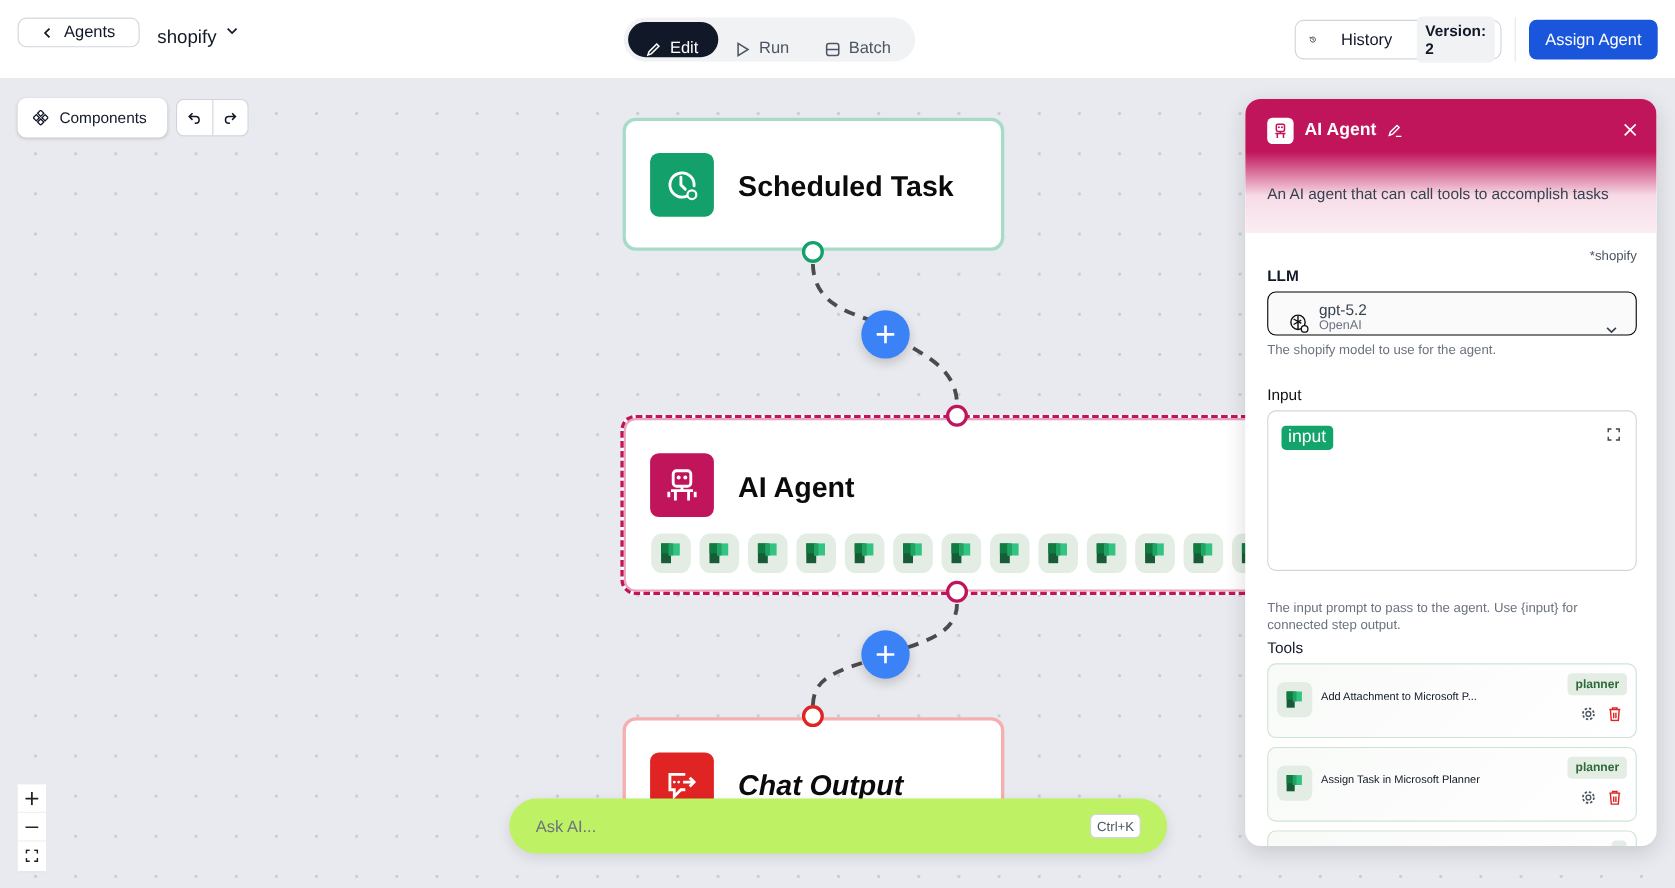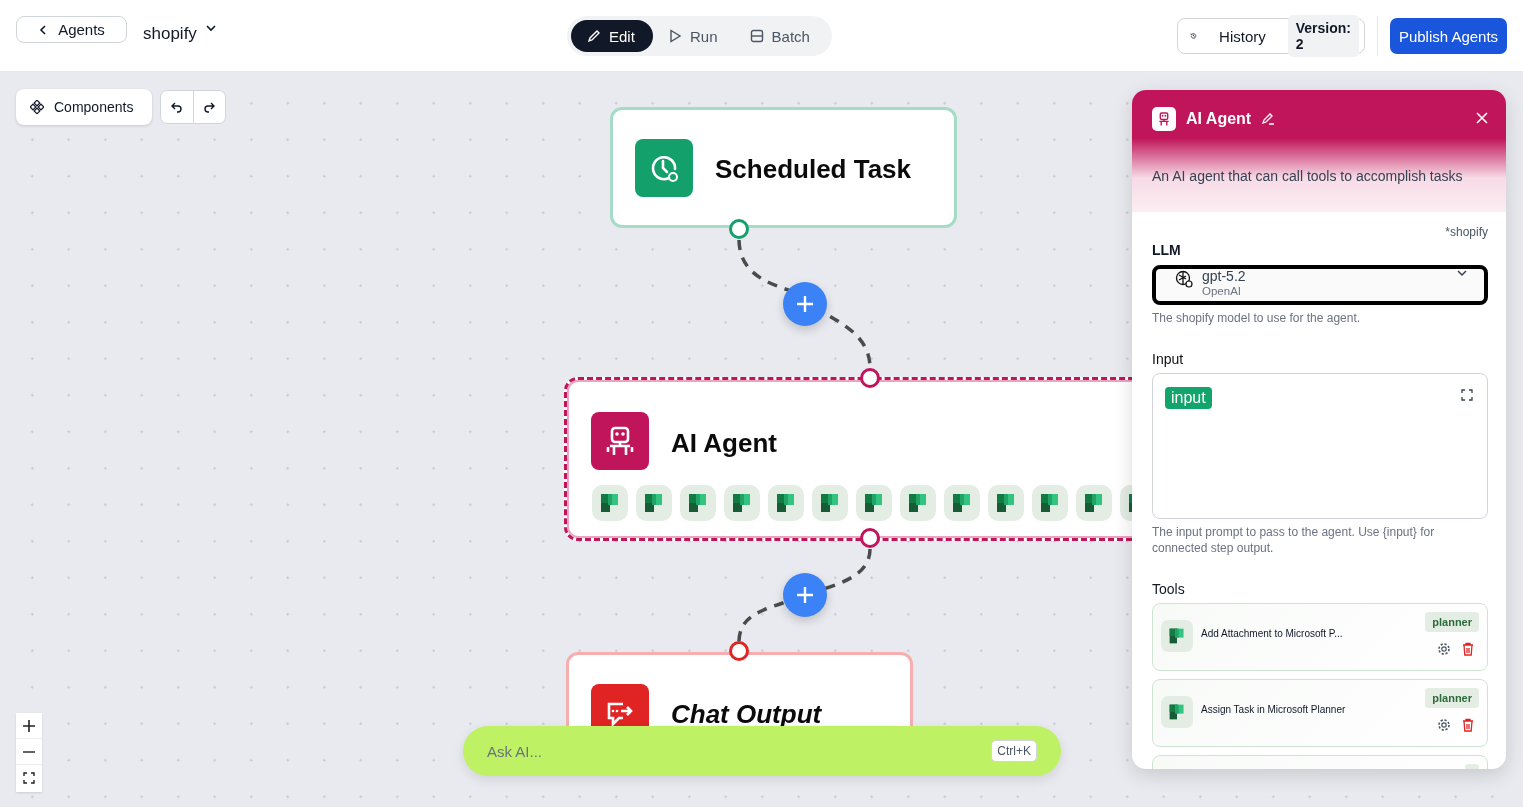--- a/index.html
+++ b/index.html
@@ -1,21 +1,21 @@
 <!DOCTYPE html>
 <html><head>
 <meta charset="utf-8">
 <style>
 *{box-sizing:border-box;margin:0;padding:0}
 html,body{width:1523px;height:807px;overflow:hidden;font-family:"Liberation Sans",sans-serif;color:#111827;background:#e9eaef}
 .topbar{position:absolute;left:0;top:0;width:1523px;height:72px;background:#fff;border-bottom:1px solid #e5e7eb}
 .btn-back{position:absolute;left:16px;top:16px;width:111px;height:27px;border:1px solid #d1d5db;border-radius:8px;background:#fff;display:flex;align-items:center;justify-content:center;gap:10px;font-size:15px;color:#111827}
 .proj{position:absolute;left:143px;top:24px;font-size:17px;display:flex;align-items:flex-start;gap:8px}
 .modes{position:absolute;left:567px;top:16px;width:265px;height:40px;background:#f1f2f4;border-radius:20px;display:flex;align-items:center;padding:0 4px}
-.mode{height:32px;border-radius:16px;display:flex;align-items:center;gap:8px;padding:16px 16px;font-size:15px;color:#4b5563}
+.mode{height:32px;border-radius:16px;display:flex;align-items:flex-end;gap:8px;padding:0 16px;font-size:15px;color:#4b5563}
 .mode.active{background:#111827;color:#fff;width:82px}
 .hist{position:absolute;left:1177px;top:18px;width:188px;height:36px;border:1px solid #d1d5db;border-radius:8px;display:flex;align-items:center;padding:0 5px 0 12px;gap:22px;font-size:15px}
 .ver{margin-left:auto;background:#f1f2f4;border-radius:5px;padding:5px 8px;font-weight:bold;font-size:14px}
 .vsep{position:absolute;left:1377px;top:16px;width:1px;height:40px;background:#e5e7eb}
 .publish{position:absolute;left:1390px;top:18px;width:117px;height:36px;background:#1a56db;color:#fff;border-radius:7px;display:flex;align-items:center;justify-content:center;font-size:15px}
 .canvas{position:absolute;left:0;top:73px;width:1523px;height:734px;background-color:#e9eaef;background-image:radial-gradient(#c8cbd2 1.2px,transparent 1.4px);background-size:36.5px 36.5px;background-position:14px 12px}
 .comp{position:absolute;left:16px;top:89px;width:136px;height:36px;background:#fff;border-radius:8px;box-shadow:0 1px 3px rgba(0,0,0,.15);display:flex;align-items:center;gap:10px;padding-left:14px;font-size:14px}
 .undo{position:absolute;left:160px;top:90px;width:66px;height:34px;background:#fff;border:1px solid #d1d5db;border-radius:7px;display:flex}
 .undo div{flex:1;display:flex;align-items:center;justify-content:center}
 .undo div:first-child{border-right:1px solid #d1d5db}
@@ -30,21 +30,21 @@
 .askai{position:absolute;left:463px;top:726px;width:598px;height:50px;background:#bef264;border-radius:25px;box-shadow:0 4px 12px rgba(0,0,0,.10);display:flex;align-items:center;padding:0 24px;font-size:15px;color:#6b7280}
 .kbd{margin-left:auto;border:1px solid #d1d5db;border-radius:5px;background:#fff;font-size:12px;padding:3px 5px;color:#4b5563}
 .panel{position:absolute;left:1132px;top:90px;width:374px;height:679px;background:#fff;border-radius:14px;box-shadow:0 6px 20px rgba(0,0,0,.14);overflow:hidden}
 .phead{height:122px;background:linear-gradient(#c0155a 0,#c0155a 48px,#f7dbe6 88px,#fbeef3 122px)}
 .ptitle{position:absolute;left:20px;top:17px;display:flex;align-items:center;gap:10px;color:#fff;font-size:16px;font-weight:bold}
 .pclose{position:absolute;right:18px;top:18px;color:#fff;font-size:18px}
 .pdesc{position:absolute;left:20px;top:78px;font-size:14px;color:#374151}
 .req{position:absolute;right:18px;top:135px;font-size:12px;color:#4b5563}
 .lbl{position:absolute;left:20px;font-size:14px;font-weight:bold;color:#111827}
 .help{position:absolute;left:20px;font-size:12px;color:#6b7280;line-height:16px;width:320px}
-.select{position:absolute;left:20px;top:175px;width:336px;height:40px;border:4px solid #000000;border-radius:8px;background:#fafafa;display:flex;align-items:flex-start;padding:0 16px 0 18px;gap:8px}
+.select{position:absolute;left:20px;top:175px;width:336px;height:40px;border:1px solid #000000;border-radius:8px;background:#fafafa;display:flex;align-items:flex-end;padding:0 16px 0 18px;gap:8px}
 .textarea{position:absolute;left:20px;top:283px;width:336px;height:146px;border:1px solid #d1d5db;border-radius:8px}
 .chip{position:absolute;left:12px;top:13px;background:#12a46b;color:#fff;border-radius:4px;padding:2px 6px;font-size:16px}
 .toolcard{position:absolute;left:20px;width:336px;height:68px;border:1px solid #cfe3d2;border-radius:8px;background:linear-gradient(135deg,#f8faf8,#fff)}
 .toolcard .tool-chip{position:absolute;left:8px;top:16px;width:32px;height:32px;border-radius:7px}
 .tname{position:absolute;left:48px;top:24px;font-size:10px;color:#111827;width:222px;white-space:nowrap;overflow:hidden;text-overflow:ellipsis}
 .tbadge{position:absolute;right:8px;top:8px;background:#e3ede4;color:#2e6b3a;font-size:11px;font-weight:bold;padding:4px 7px;border-radius:4px}
 .tacts{position:absolute;right:12px;top:38px;display:flex;gap:10px}
 </style>
 </head>
 <body>
@@ -87,21 +87,21 @@
 
   <div class="hist">
     <svg width="14" height="14" viewBox="0 0 14 14">
         <path d="M2.5 7a4.5 4.5 0 1 0 1.4-3.3" stroke="#111827" stroke-width="1.4" fill="none"></path>
         <path d="M2 2v2.5h2.5M7 4.5V7l2 1.3" stroke="#111827" stroke-width="1.4" fill="none"></path>
       </svg>
     <span>History</span>
     <span class="ver">Version: 2</span>
   </div>
   <div class="vsep"></div>
-  <div class="publish">Publish Agents</div>
+  <div class="publish">Assign Agent</div>
 </div>
 
 <div class="canvas"></div>
 
 <div class="comp">
   <svg width="14" height="14" viewBox="0 0 14 14">
       <g stroke="#111827" stroke-width="1.2" fill="none">
         <rect x="5" y="1" width="4" height="4" transform="rotate(45 7 3)"></rect>
         <rect x="5" y="9" width="4" height="4" transform="rotate(45 7 11)"></rect>
         <rect x="1" y="5" width="4" height="4" transform="rotate(45 3 7)"></rect>
@@ -121,21 +121,21 @@
         <path d="M9 2l3 3-3 3M12 5H6a3 3 0 0 0 0 6h1" stroke="#111827" stroke-width="1.4" fill="none"></path>
       </svg>
   </div>
 </div>
 
 <svg style="position:absolute;left:0;top:0" width="1523" height="807">
   <path d="M739 240 C740 290 800 285 810 303 C830 320 870 330 870 368" stroke="#4b4b4b" stroke-width="3.5" stroke-dasharray="10 8" fill="none"></path>
   <path d="M870 549 C870 580 830 585 805 596 C760 610 740 615 739 641" stroke="#4b4b4b" stroke-width="3.5" stroke-dasharray="10 8" fill="none"></path>
 </svg>
 
-<div class="node" style="left:566px;top:107px;width:347px;height:121px;border:3px solid #a6dcc6;margin-left:44px;">
+<div class="node" style="left:566px;top:107px;width:347px;height:121px;border:3px solid #a6dcc6;">
   <div class="nicon" style="left:22px;top:29px;background:#13a06b;">
     <svg width="34" height="34" viewBox="0 0 34 34">
         <path d="M22 27a11 11 0 1 1 6-9" stroke="#fff" stroke-width="2.6" fill="none" stroke-linecap="round"></path>
         <path d="M16 10v7l4 4" stroke="#fff" stroke-width="2.6" fill="none" stroke-linecap="round"></path>
         <circle cx="26" cy="26" r="4" stroke="#fff" stroke-width="2" fill="#13a06b"></circle>
       </svg>
   </div>
   <div class="node-title" style="left:102px;top:44px;">Scheduled Task</div>
 </div>
 <div class="handle" style="left:729px;top:219px;border-color:#13a06b;"></div>
@@ -352,21 +352,21 @@
   </div>
   <div class="help" style="top:220px">The shopify model to use for the agent.</div>
 
   <div class="lbl" style="top:261px;font-weight:normal;color:#111">Input</div>
   <div class="textarea">
     <span class="chip">input</span>
     <svg style="position:absolute;right:14px;top:15px" width="12" height="12" viewBox="0 0 12 12">
         <path d="M1 4V1h3M8 1h3v3M11 8v3H8M4 11H1V8" stroke="#374151" stroke-width="1.3" fill="none"></path>
       </svg>
   </div>
-  <div class="help" style="top:434px">The input prompt to pass to the agent. Use {input} for connected step output.</div>
+  <div class="help" style="top:454px">The input prompt to pass to the agent. Use {input} for connected step output.</div>
 
   <div class="lbl" style="top:491px;font-weight:normal">Tools</div>
 
   <div class="toolcard" style="top:513px">
     <div class="tool-chip">
         <svg width="18" height="18" viewBox="0 0 22 22">
           <rect x="2" y="2" width="9" height="18" fill="#185c37"></rect>
           <rect x="2" y="2" width="9" height="9" fill="#107c41"></rect>
           <rect x="9" y="2" width="10" height="11" fill="#33c481"></rect>
           <rect x="9" y="2" width="4" height="11" fill="#21a366"></rect>

